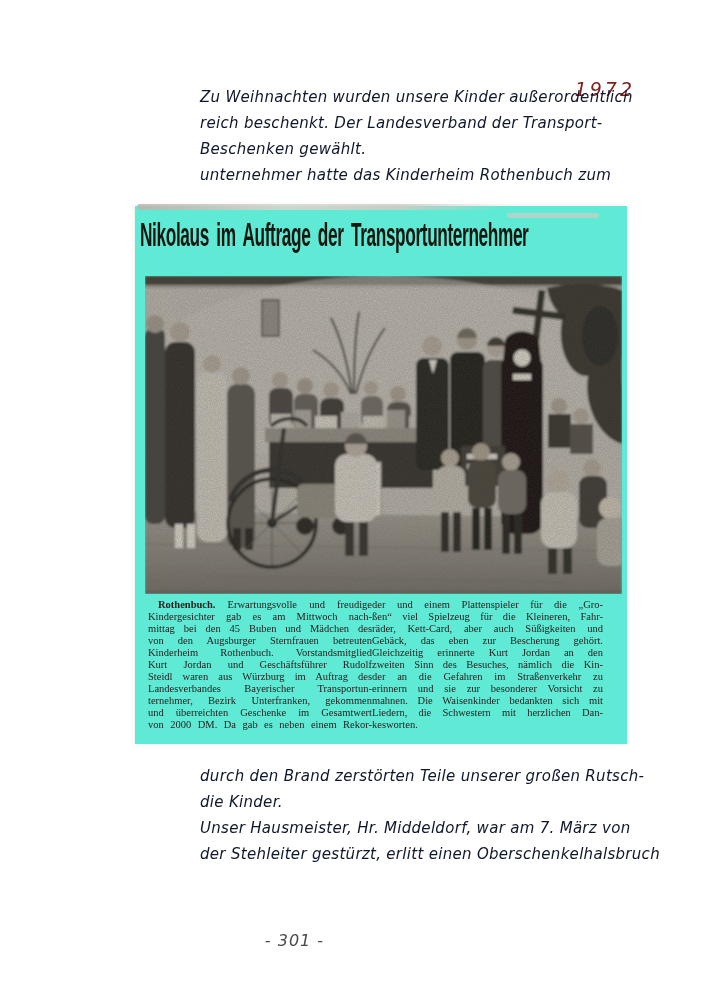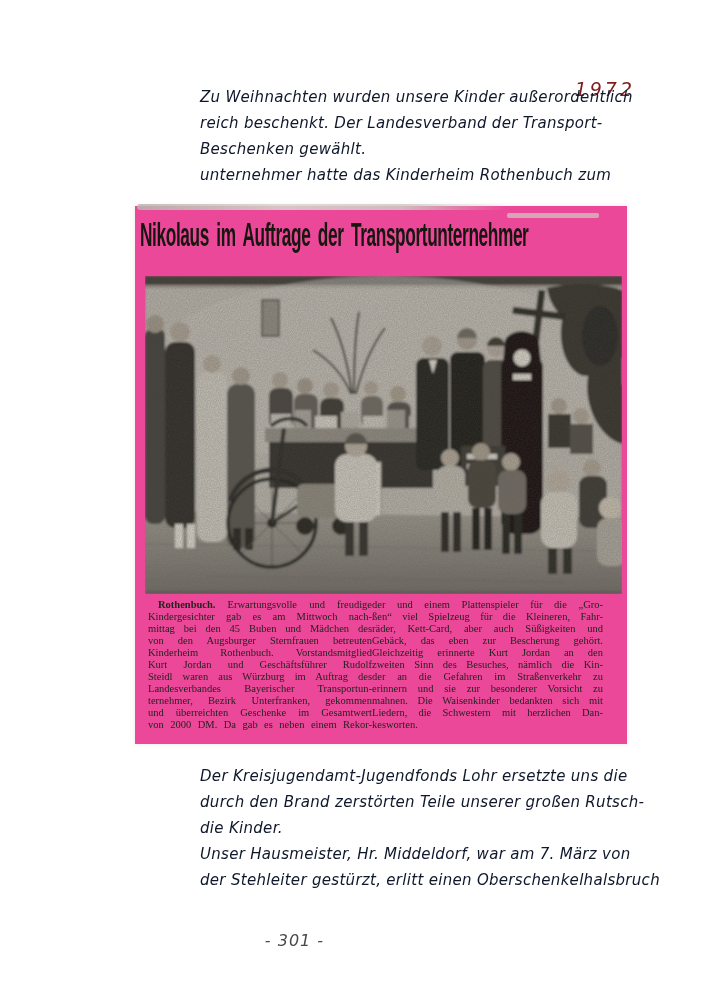--- a/index.html
+++ b/index.html
@@ -24,21 +24,21 @@
   }
   .pageno {
     position:absolute; top:931px; left:0; width:589px; text-align:center;
     font:italic 16px "DejaVu Sans", sans-serif;
     letter-spacing:1px; color:#4a4947;
   }
 
   
   .clipping {
     position:absolute; left:135px; top:206px; width:492px; height:538px;
-    background:#ec4899; box-shadow:0 0 5px rgba(60,55,45,.12);
+    background:#5eead4; box-shadow:0 0 5px rgba(60,55,45,.12);
   }
   .torn  { position:absolute; top:-2px; left:2px; width:370px; height:6px; border-radius:3px;
            background:linear-gradient(90deg,#b9b6ae,#d9d6cf 40%,#cfccc4 72%,rgba(207,204,196,0)); opacity:.85; }
   .torn2 { position:absolute; top:7px; right:28px; width:92px; height:5px; border-radius:2px;
            background:#cfccc4; opacity:.7; }
 
   .headline {
     position:absolute; top:13px; left:5px; margin:0; white-space:nowrap;
     font:bold 23px/1 "Liberation Sans", sans-serif; color:#17160f;
     word-spacing:4px; letter-spacing:-.5px;
@@ -288,21 +288,20 @@
             <div class="line">erinnern und sie zur besonderer Vorsicht zu</div>
             <div class="line">mahnen. Die Waisenkinder bedankten sich mit</div>
             <div class="line">Liedern, die Schwestern mit herzlichen Dan-</div>
             <div class="line">kesworten.</div>
           </div>
       </div>
     </div>
   </div>
 
   <div class="hw hw-bottom">
-      <div class="line">Der Kreisjugendamt-Jugendfonds Lohr ersetzte uns die</div>
       <div class="line">durch den Brand zerstörten Teile unserer großen Rutsch-</div>
       <div class="line">die Kinder.</div>
       <div class="line">Unser Hausmeister, Hr. Middeldorf, war am 7. März von</div>
       <div class="line">der Stehleiter gestürzt, erlitt einen Oberschenkelhalsbruch</div>
     </div>
 
   <div class="pageno">- 301 -</div>
 
 </div>
 

